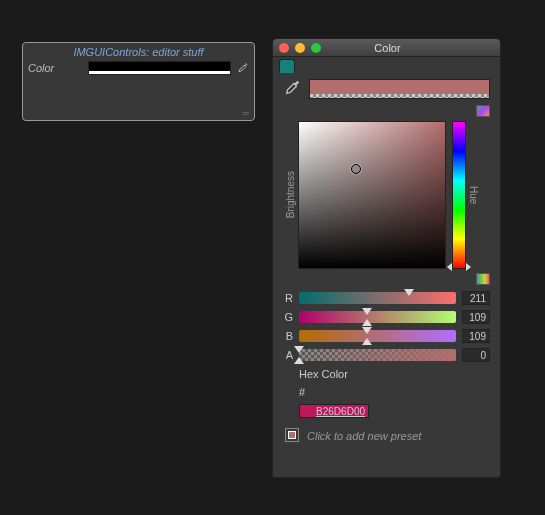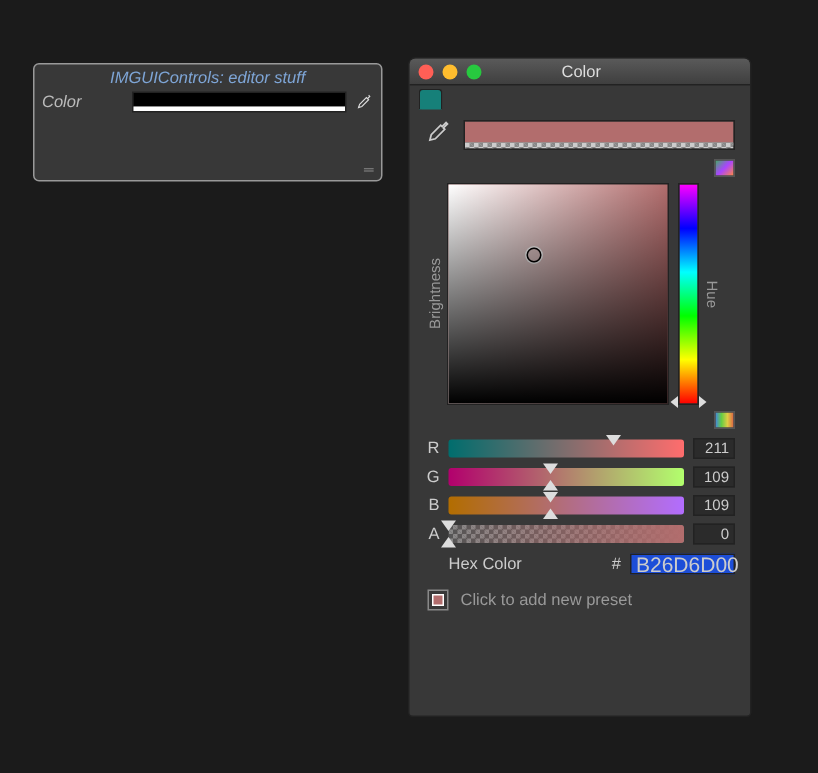--- a/index.html
+++ b/index.html
@@ -66,29 +66,29 @@
 .strack .thumb.bot { top:auto; bottom:-3px; border-top:none; border-bottom:7px solid #ddd; }
 .sval { width:28px; height:14px; background:#2b2b2b; border:1px solid #222; color:#ccc; text-align:right; padding:0 3px; font-size:10px; line-height:13px; }
 
 .r-grad { background:linear-gradient(to right,#006d6d,#ff6d6d); }
 .g-grad { background:linear-gradient(to right,#b2006d,#b2ff6d); }
 .b-grad { background:linear-gradient(to right,#b26d00,#b26dff); }
 .a-grad { position:relative; }
 .a-grad::before { content:""; position:absolute; inset:0; background-image: linear-gradient(45deg,#888 25%,transparent 25%,transparent 75%,#888 75%),linear-gradient(45deg,#888 25%,#555 25%,#555 75%,#888 75%); background-size:6px 6px; background-position:0 0,3px 3px; border-radius:2px; }
 .a-grad::after { content:""; position:absolute; inset:0; background:linear-gradient(to right, rgba(178,109,109,0), rgba(178,109,109,1)); border-radius:2px; }
 
-.hex-row { display:flex; align-items:center; gap:6px; margin:6px 0 10px; padding-left:16px; }
+.hex-row { display:flex; gap:6px; margin:6px 0 10px; padding-left:16px;flex-direction:column; }
 .hex-row .lbl { flex:1; color:#ccc; }
 .hex-row .hash { color:#ccc; }
-.hex-input { width:70px; height:14px; background:#1d4ed8; border:1px solid #222; color:#ccc; text-align:right; padding:0 3px; font-size:14px; line-height:13px; }
+.hex-input { width:70px; height:14px; background:#be185d; border:1px solid #222; color:#ccc; text-align:right; padding:0 3px; font-size:10px; line-height:13px;text-decoration:underline; }
 
 .presets-hdr { display:flex; align-items:center; gap:4px; color:#ccc; margin-bottom:6px; cursor:default; }
 .presets-hdr .tri { width:0; height:0; border-left:4px solid transparent; border-right:4px solid transparent; border-top:5px solid #aaa; }
 .presets-hdr .menu { margin-left:auto; color:#aaa; font-size:11px; }
-.presets-body { display:flex; align-items:center; gap:8px; padding-left:2px; }
+.presets-body { display:flex; align-items:flex-end; gap:8px; padding-left:2px;font-style:italic; }
 .preset-add { width:14px; height:14px; border:1px solid #888; display:flex; align-items:center; justify-content:center; }
 .preset-add .inner { width:8px; height:8px; background:#b26d6d; border:1px solid #fff; }
 .preset-hint { color:#999; }
 </style>
 </head>
 <body>
 
 <div class="inspector">
   <div class="inspector-title">IMGUIControls: editor stuff</div>
   <div class="insp-row">

